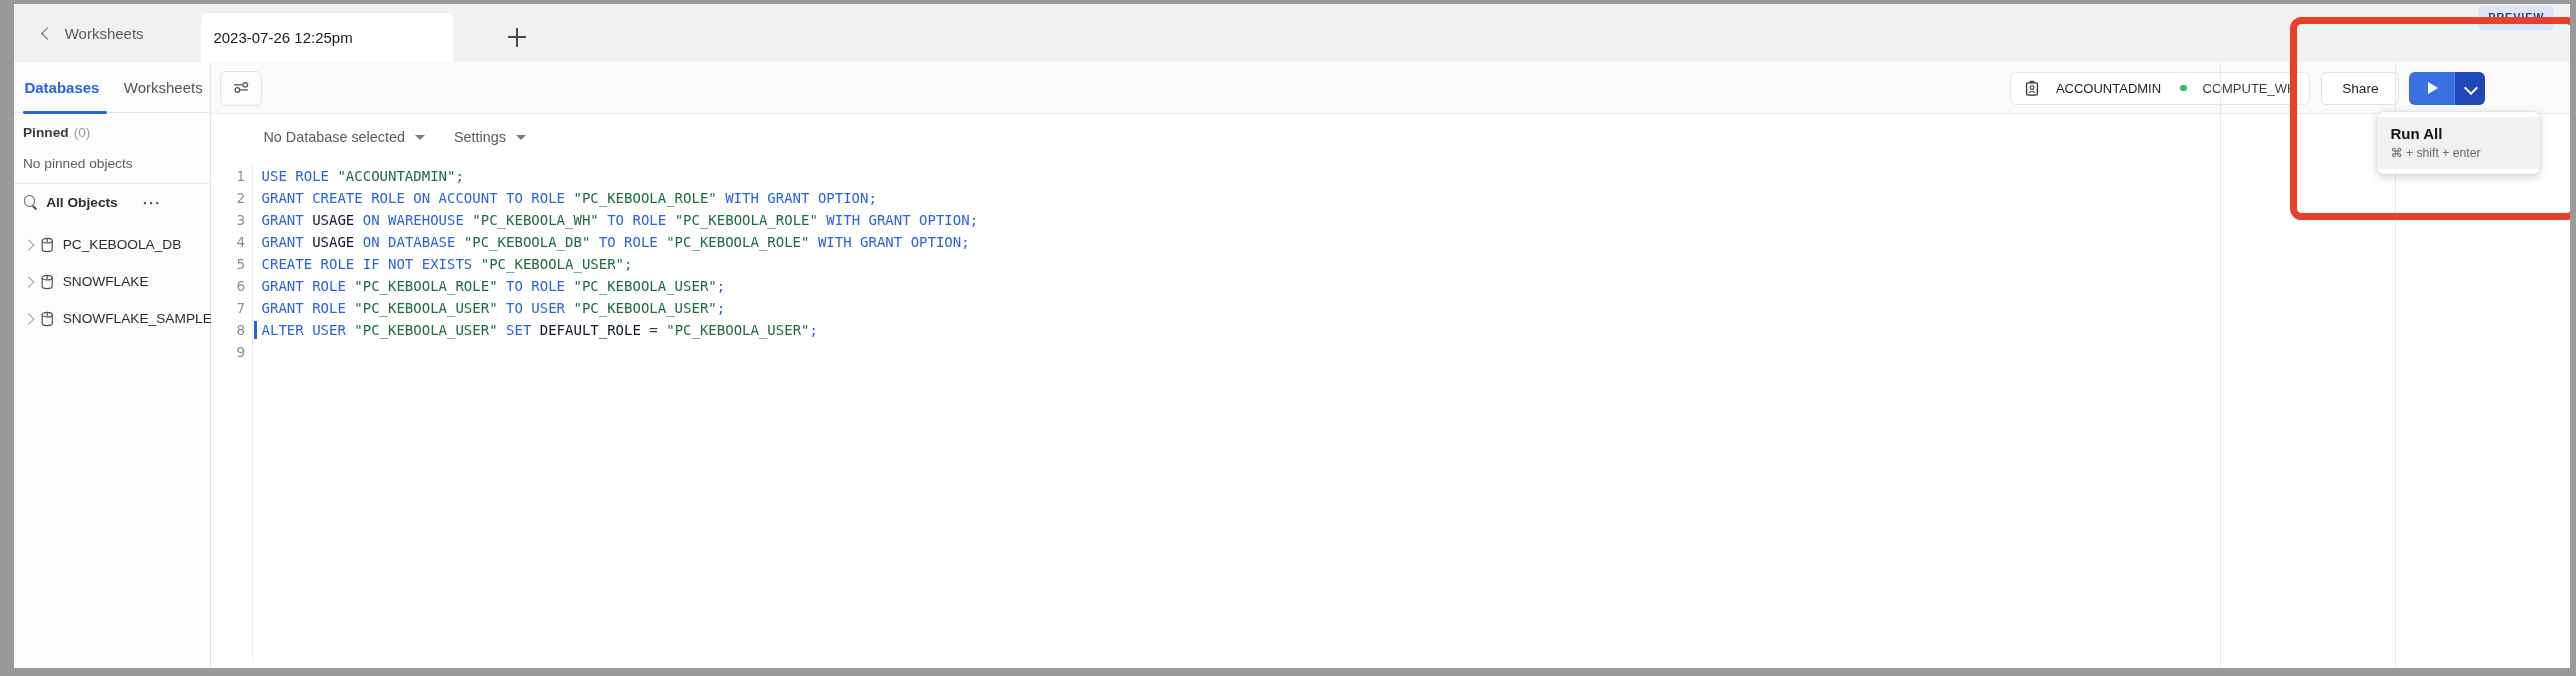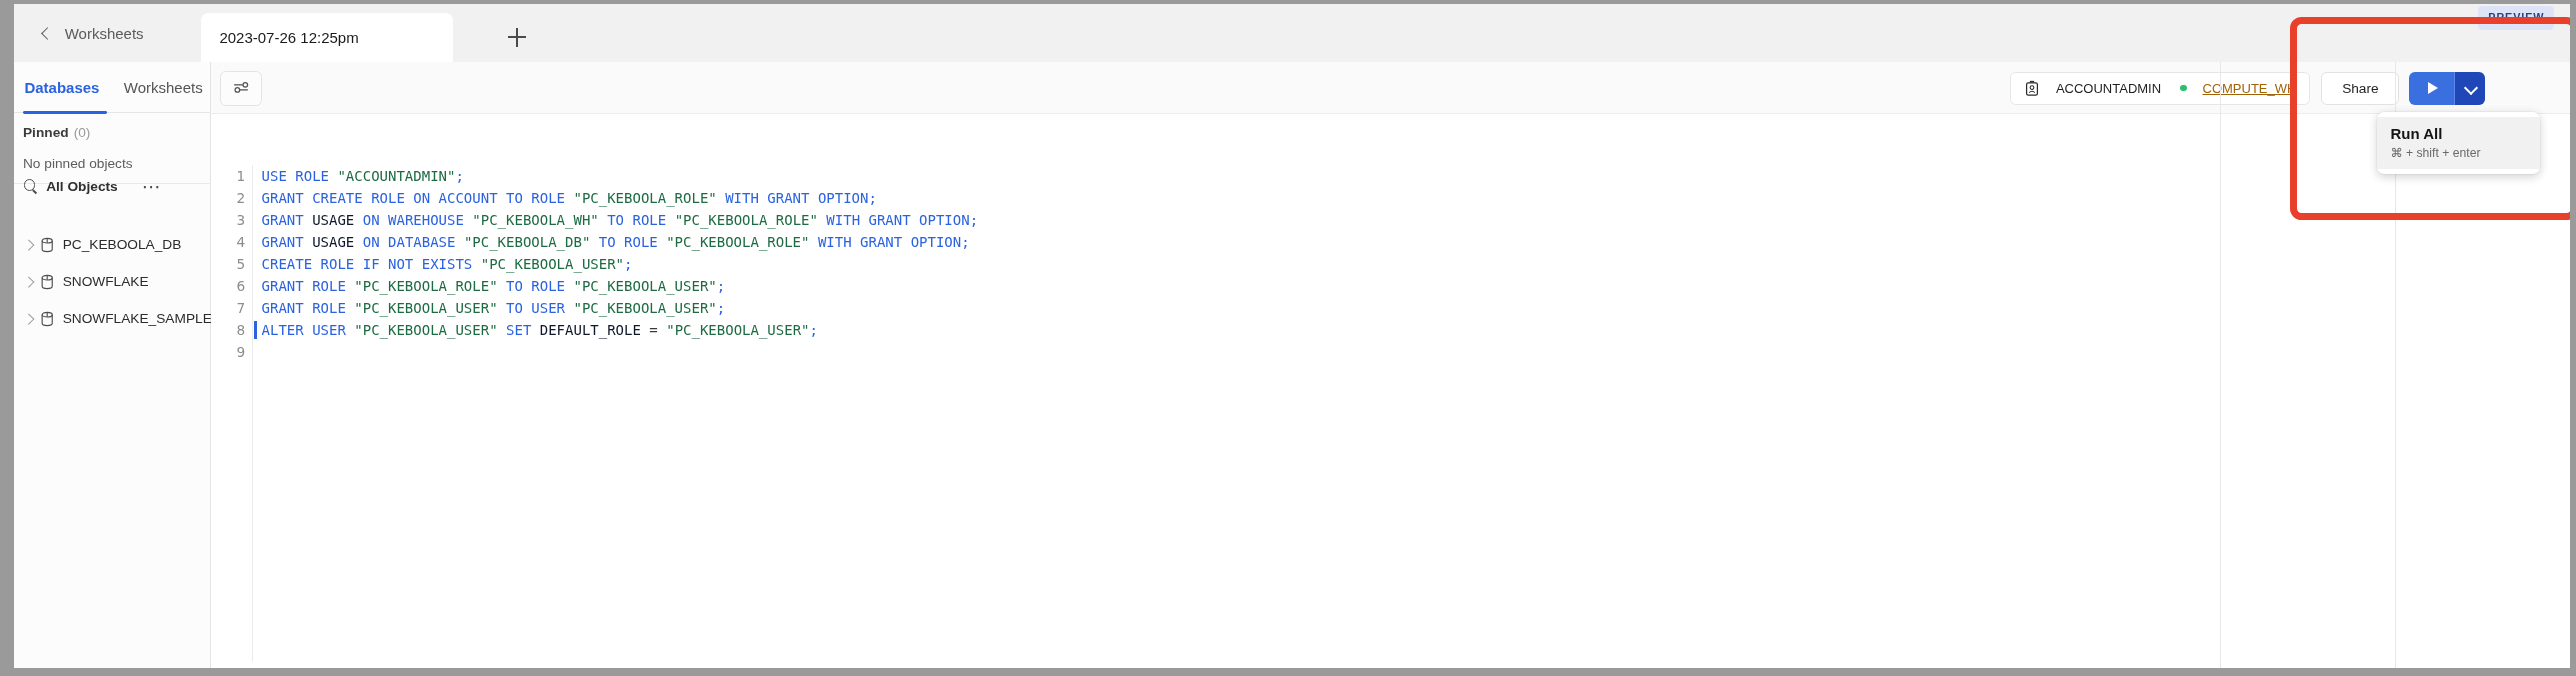--- a/index.html
+++ b/index.html
@@ -55,21 +55,21 @@
     font-weight: 400;
     white-space: nowrap;
   }
   #worksheet-tab {
     position: absolute;
     left: 187px; top: 8.6px;
     width: 252px; height: 49px;
     background: #ffffff;
     border-radius: 7.2px 7.2px 0 0;
     display: flex; align-items: center;
-    padding-left: 18px;
+    padding-left: 12px;
     cursor: pointer;
   }
   #worksheet-tab-label {
     font-size: 15px;
     color: #1a1a1a;
     font-weight: 400;
     white-space: nowrap;
   }
   #new-tab-button {
     position: absolute;
@@ -164,21 +164,21 @@
     font-size: 13.7px; color: #5d5d5d;
   }
   #pinned-divider {
     position: absolute;
     left: 0; top: 121px;
     width: 197px; height: 0.7px;
     background: #e9e9e9;
   }
   #all-objects-row {
     position: absolute;
-    left: 0; top: 108px;
+    left: 0; top: 124px;
     width: 156px; height: 33px;
     display: flex; align-items: center;
     padding: 0 8.6px;
     cursor: pointer;
   }
   #search-icon {
     width: 16px; height: 16px;
     position: relative;
     margin-right: 7.2px;
     flex: 0 0 auto;
@@ -281,21 +281,21 @@
     gap: 16px;
     cursor: pointer;
   }
   #role-icon { width: 16px; height: 17.3px; flex: 0 0 auto; }
   #role-name { font-size: 13px; color: #1f1f1f; white-space: nowrap; }
   #wh-dot {
     width: 6.5px; height: 6.5px; border-radius: 50%;
     background: #2bbf6e; flex: 0 0 auto;
     margin-left: 2.9px;
   }
-  #wh-name { font-size: 13px; color: #a16207; white-space: nowrap; text-decoration: underline; }
+  #wh-name { font-size: 13px; color: #404040; white-space: nowrap; }
   #share-button {
     position: absolute;
     right: 171px; top: 9.4px;
     width: 78px; height: 33px;
     border: 0.7px solid #e2e2e2;
     border-radius: 5.8px;
     background: #ffffff;
     display: flex; align-items: center; justify-content: center;
     font-size: 13.7px; color: #1f1f1f;
     cursor: pointer;
@@ -594,20 +594,30 @@
 
     <div id="run-menu">
       <div id="run-menu-item">
         <div id="run-menu-title">Run All</div>
         <div id="run-menu-shortcut">⌘ + shift + enter</div>
       </div>
     </div>
 
     <div id="editor-area">
 
+      <div id="editor-header">
+        <div class="editor-dropdown">
+          <span class="editor-dropdown-label">No Database selected</span>
+          <span class="caret-down"></span>
+        </div>
+        <div class="editor-dropdown">
+          <span class="editor-dropdown-label">Settings</span>
+          <span class="caret-down"></span>
+        </div>
+      </div>
 
       <div id="latest-label">Latest</div>
 
       <div id="code-area">
         <div id="gutter">
             <div class="gutter-line">1</div>
             <div class="gutter-line">2</div>
             <div class="gutter-line">3</div>
             <div class="gutter-line">4</div>
             <div class="gutter-line">5</div>

